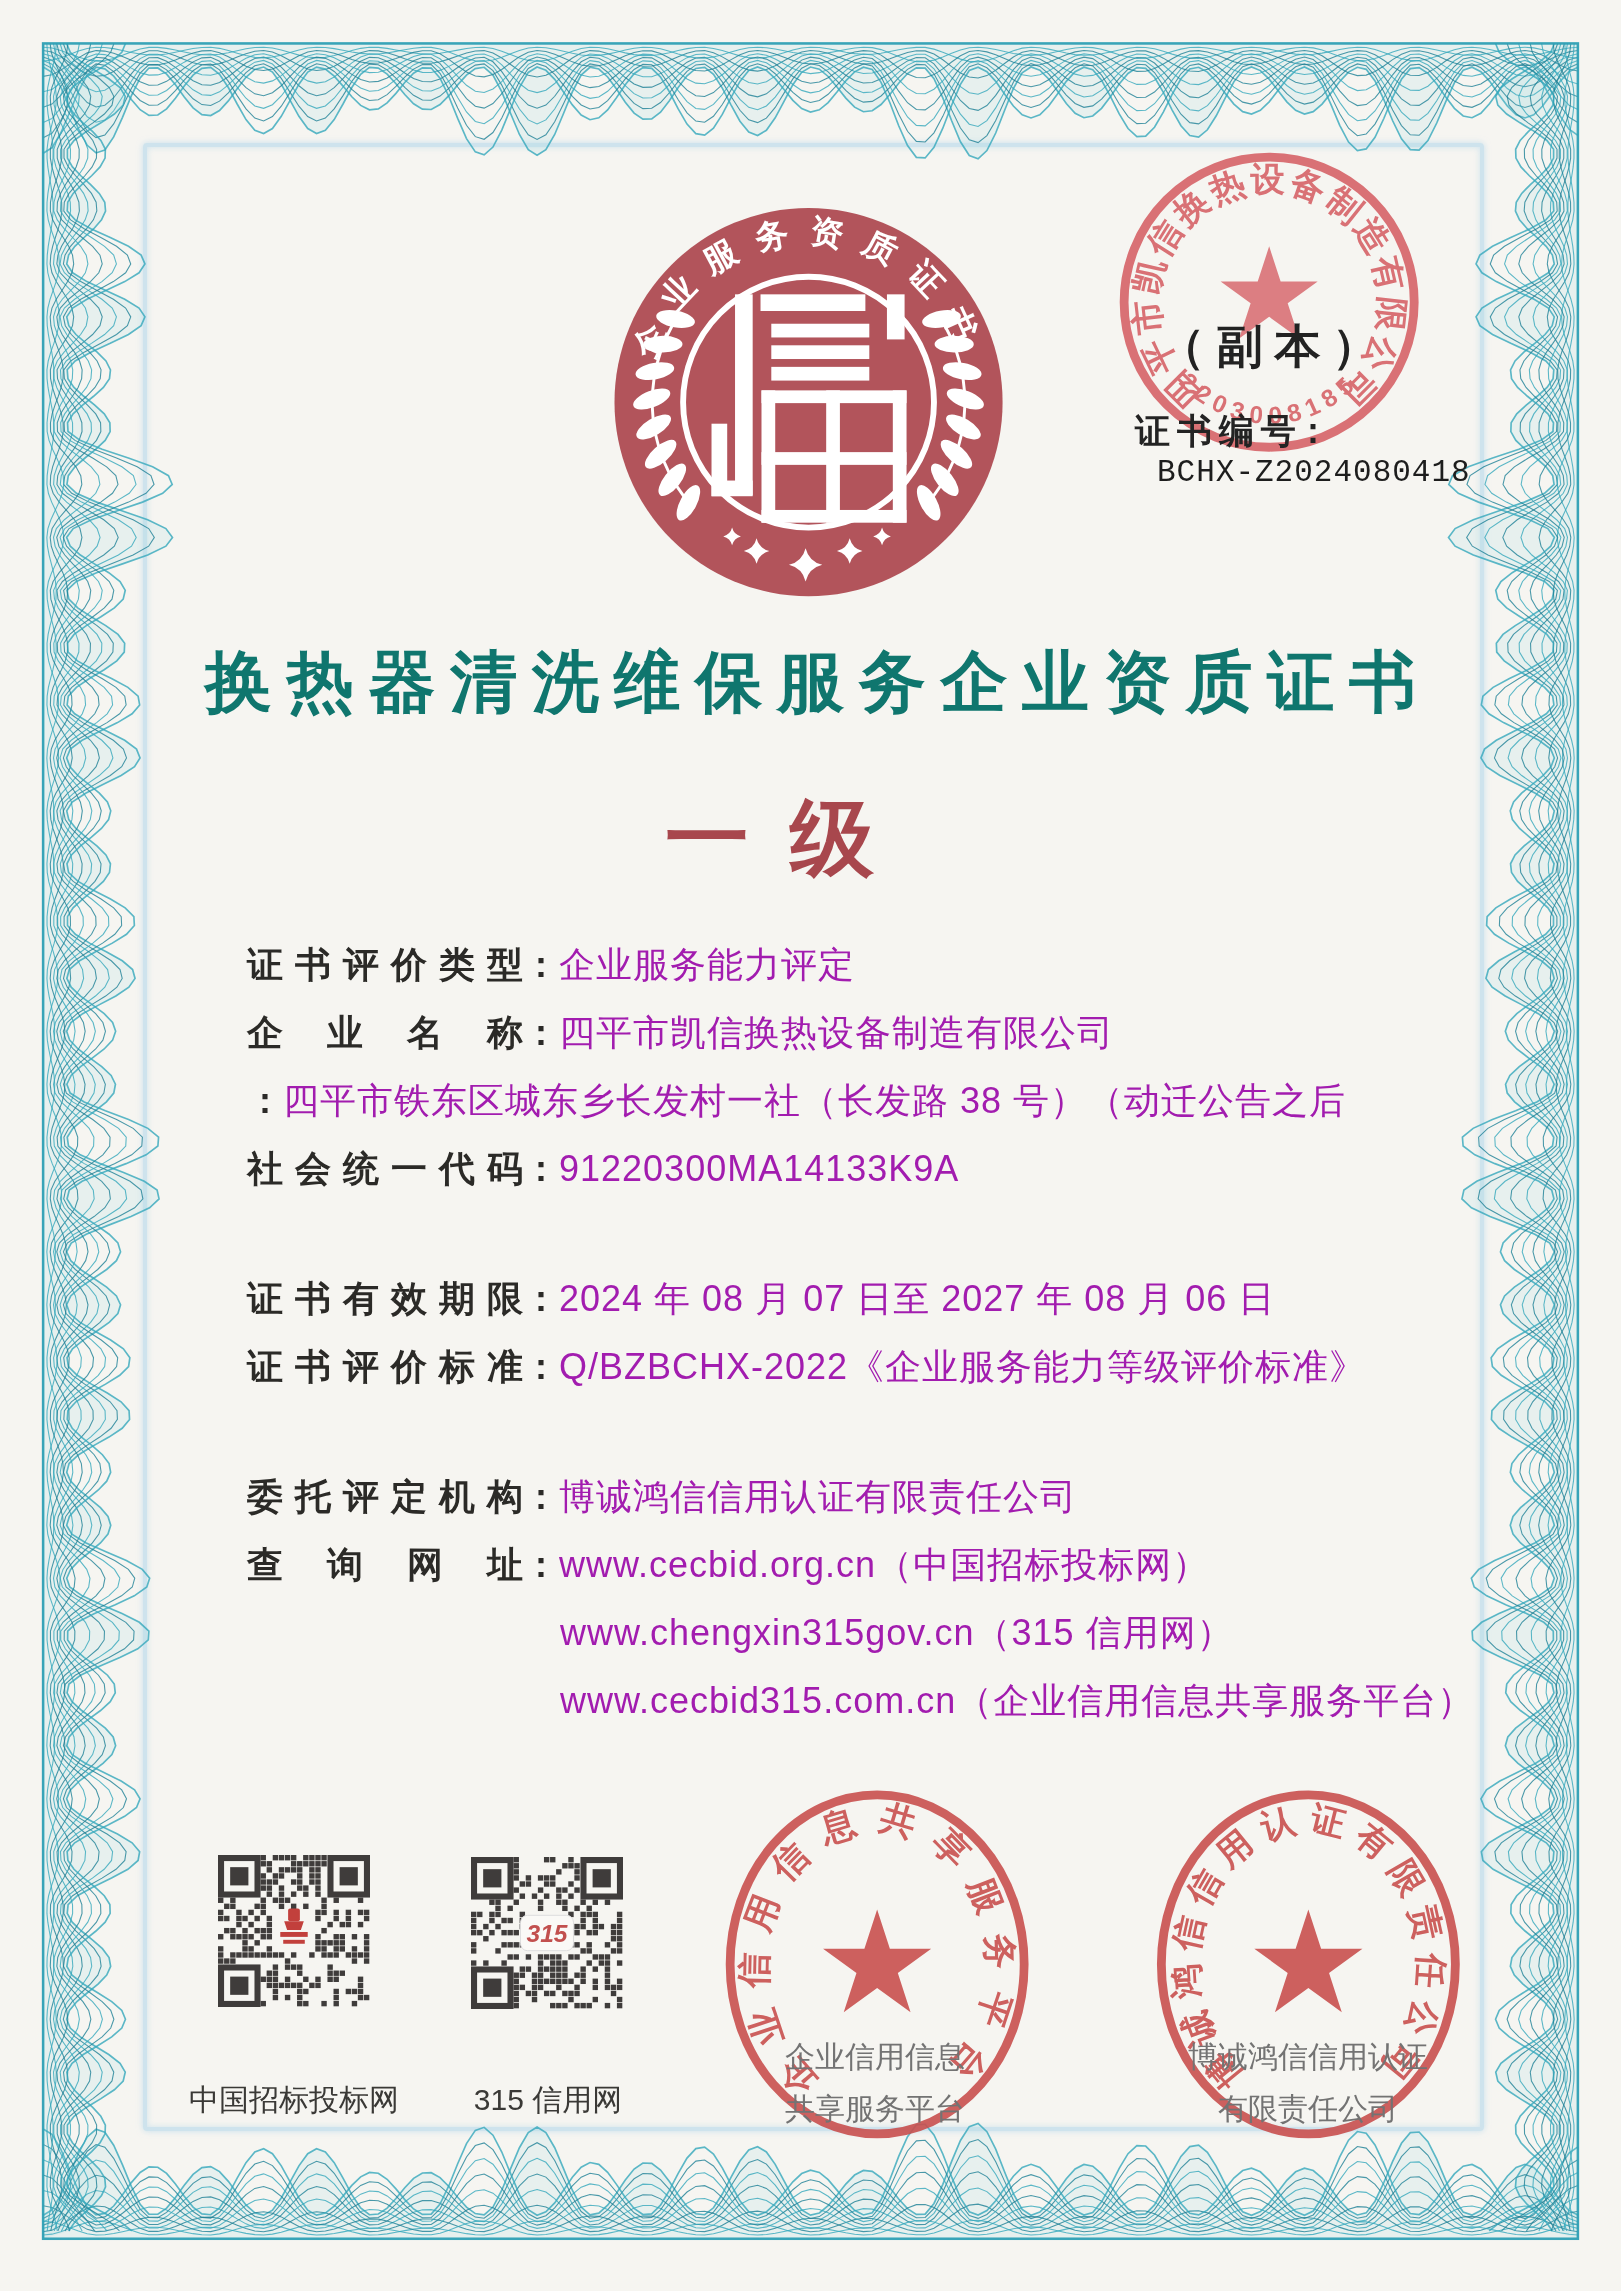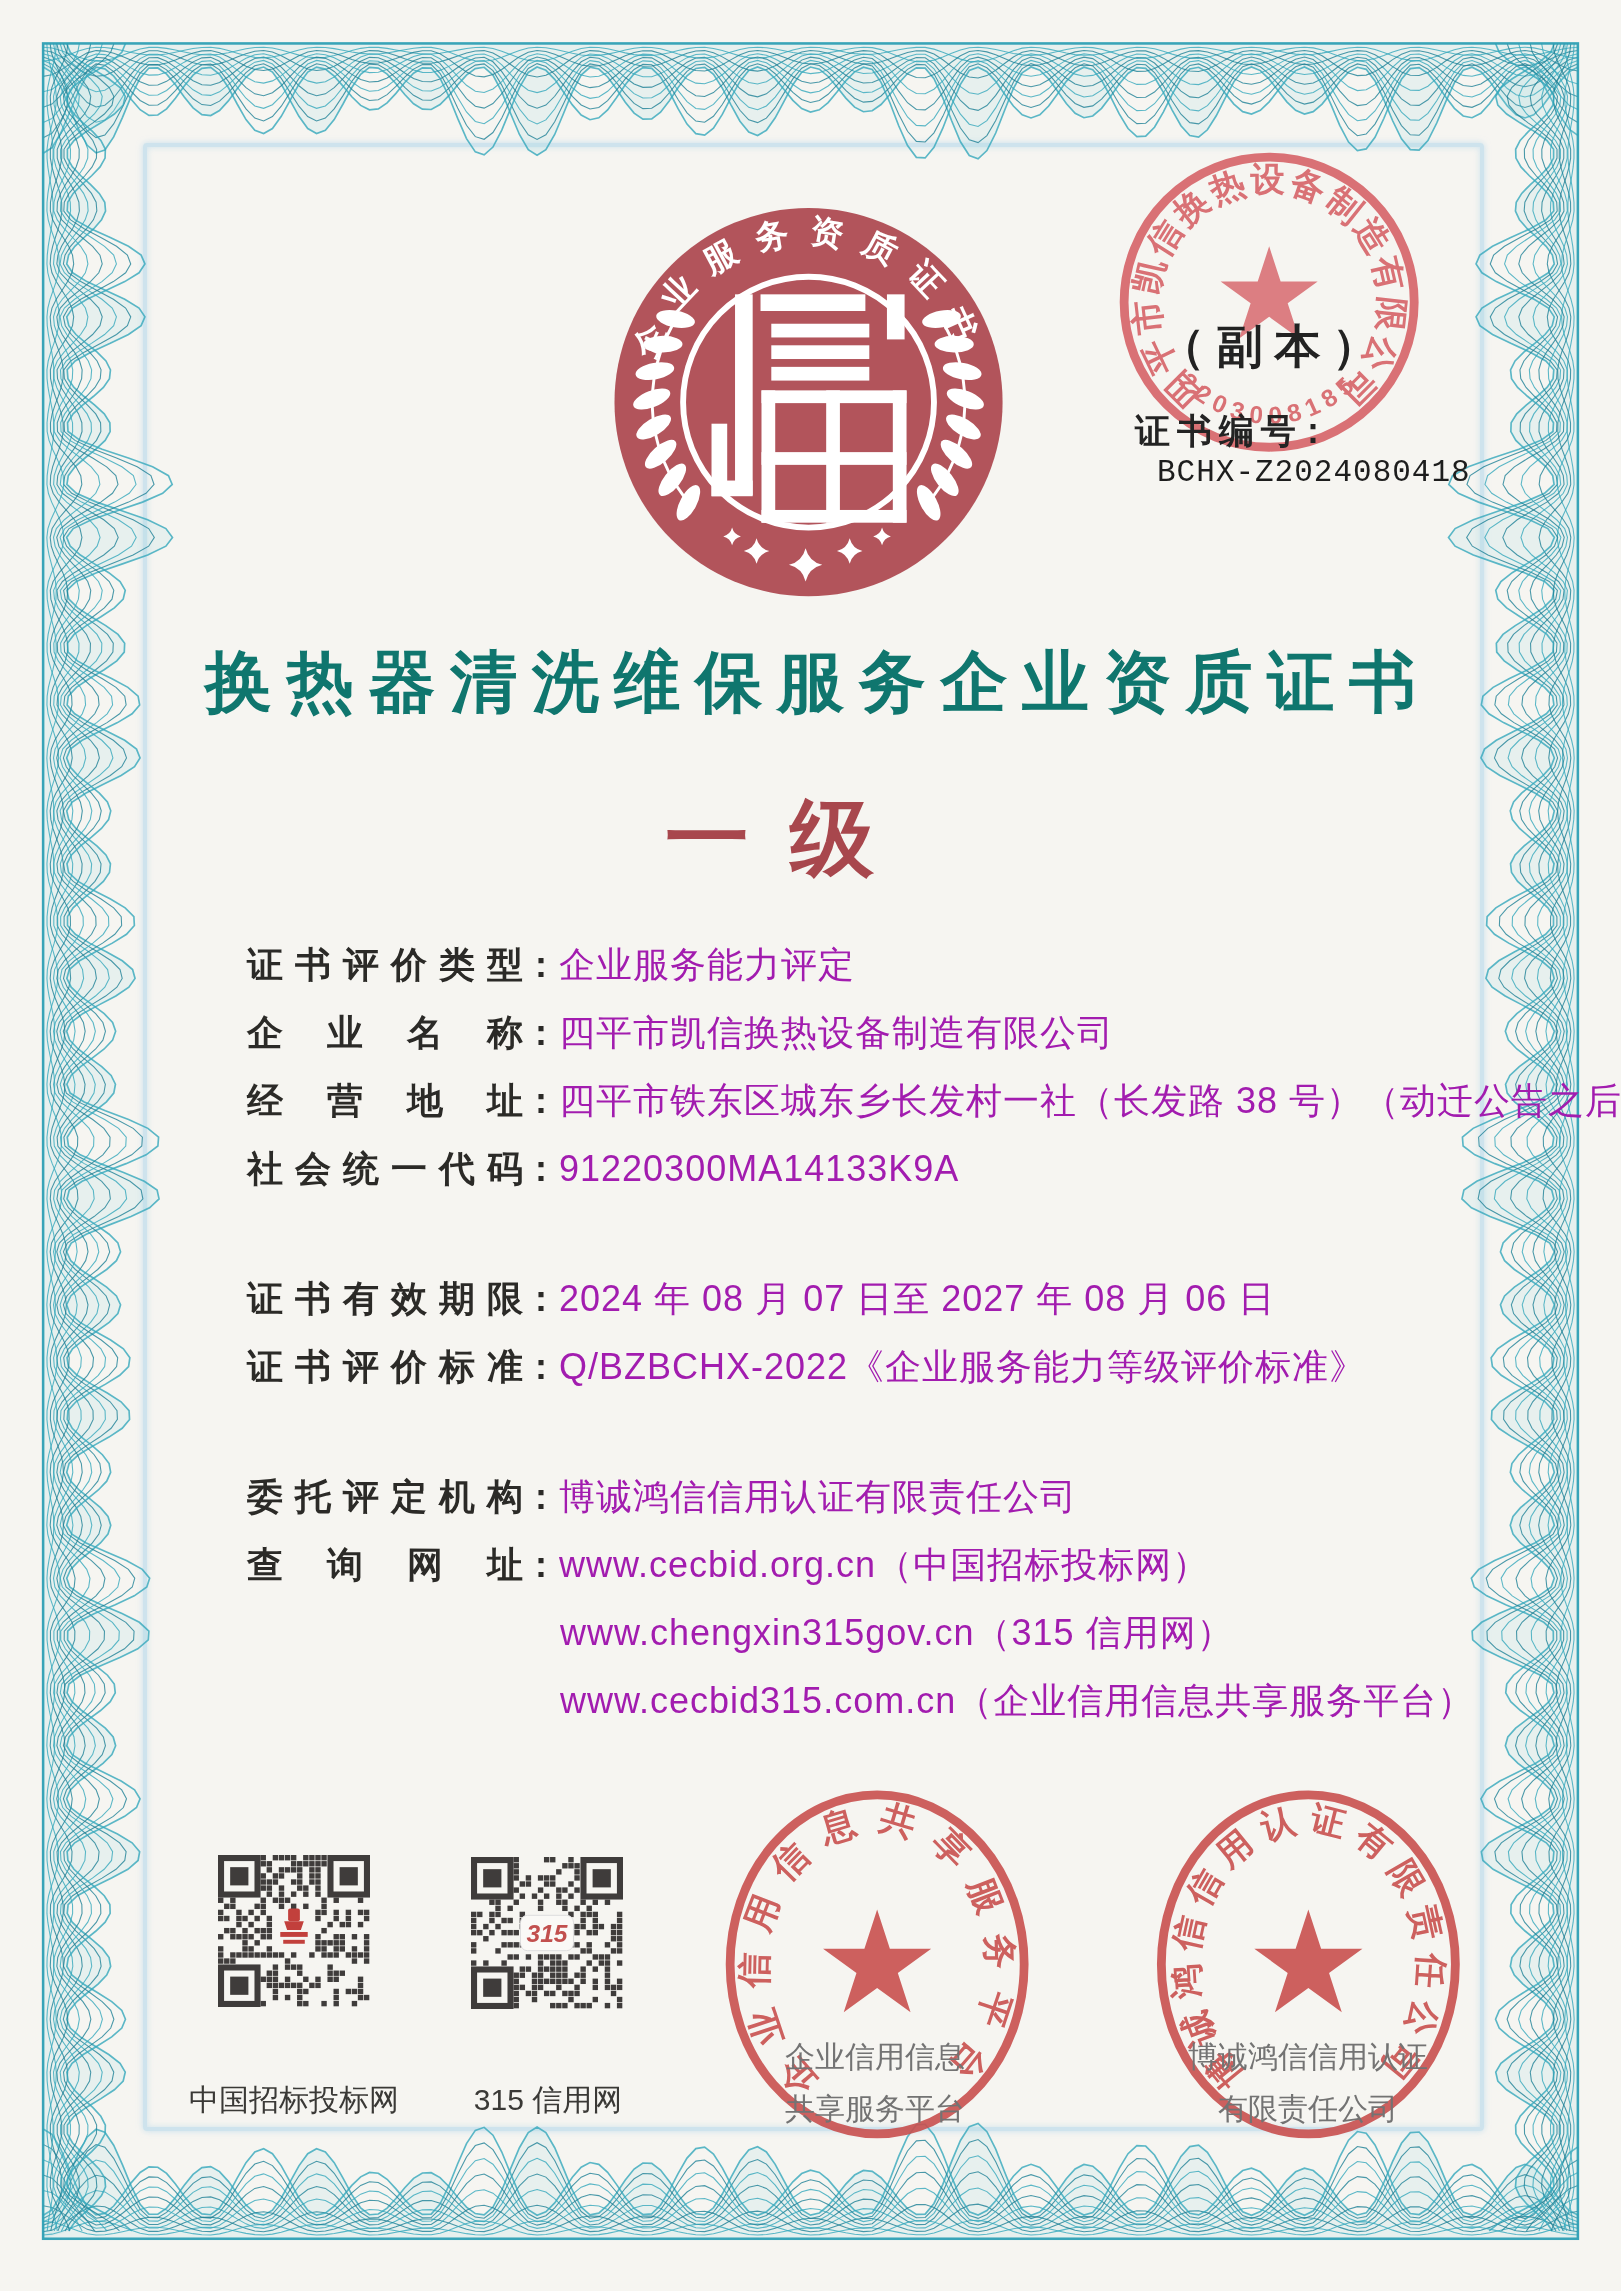--- a/index.html
+++ b/index.html
@@ -189,21 +189,20 @@
         <span class="lbl">证书评价类型</span>
         <span class="colon">:</span>
         <span class="val">企业服务能力评定</span>
       </div>
       <div class="row">
         <span class="lbl">企业名称</span>
         <span class="colon">:</span>
         <span class="val">四平市凯信换热设备制造有限公司</span>
       </div>
       <div class="row">
-        <span class="lbl">经营地址</span>
         <span class="colon">:</span>
         <span class="val">四平市铁东区城东乡长发村一社（长发路 38 号）（动迁公告之后</span>
       </div>
       <div class="row">
         <span class="lbl">社会统一代码</span>
         <span class="colon">:</span>
         <span class="val">91220300MA14133K9A</span>
       </div>
       <div class="row gap">
         <span class="lbl">证书有效期限</span>

